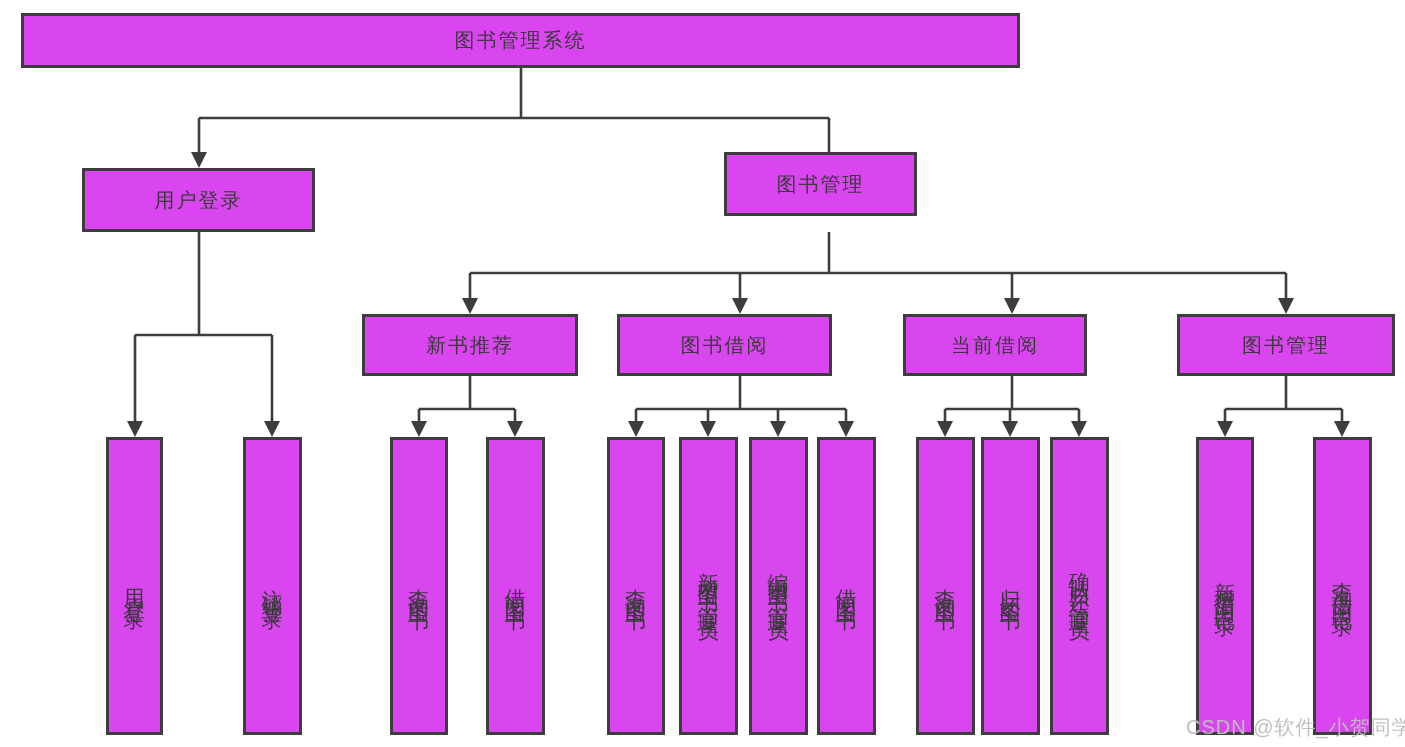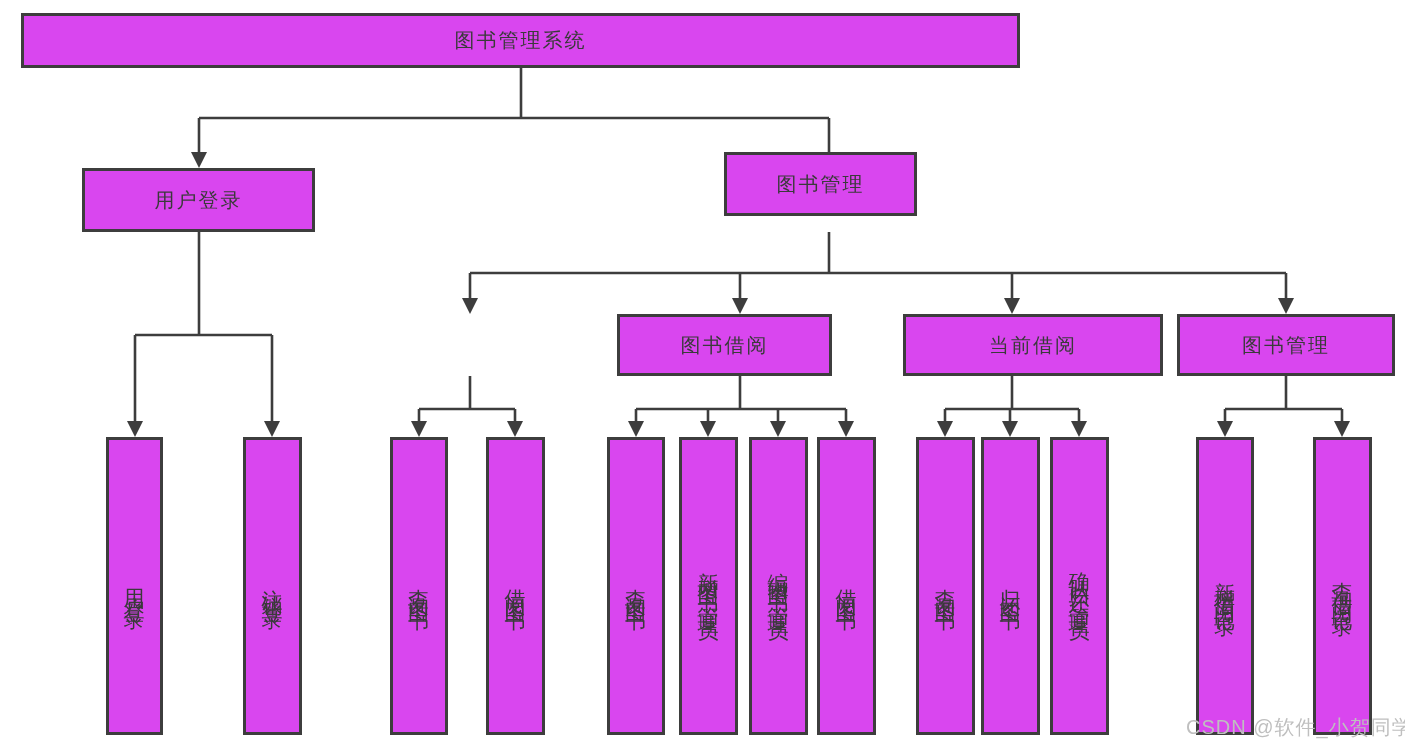--- a/index.html
+++ b/index.html
@@ -118,22 +118,23 @@
       <polygon points="1217,421 1233,421 1225,437"></polygon>
       <polygon points="1334,421 1350,421 1342,437"></polygon>
     </g>
   </svg>
 
   <div class="box" style="left:21px;top:13px;width:999px;height:55px;">图书管理系统</div>
 
   <div class="box" style="left:82px;top:168px;width:233px;height:64px;">用户登录</div>
   <div class="box" style="left:712px;top:152px;width:193px;height:64px;margin-left:12px;">图书管理</div>
 
+  <div class="box" style="left:362px;top:314px;width:216px;height:62px;">新书推荐</div>
   <div class="box" style="left:617px;top:314px;width:215px;height:62px;">图书借阅</div>
-  <div class="box" style="left:903px;top:314px;width:260px;height:62px;font-family:Liberation Mono, monospace;">当前借阅</div>
+  <div class="box" style="left:903px;top:314px;width:184px;height:62px;font-family:Liberation Mono, monospace;">当前借阅</div>
   <div class="box" style="left:1177px;top:314px;width:218px;height:62px;">图书管理</div>
 
   <div class="box leaf" style="left:106px;top:437px;width:57px;height:298px;">用户登录</div>
   <div class="box leaf" style="left:243px;top:437px;width:59px;height:298px;">注销登录</div>
 
   <div class="box leaf" style="left:390px;top:437px;width:58px;height:298px;">查询图书</div>
   <div class="box leaf" style="left:486px;top:437px;width:59px;height:298px;">借阅图书</div>
 
   <div class="box leaf" style="left:607px;top:437px;width:58px;height:298px;">查询图书</div>
   <div class="box leaf" style="left:679px;top:437px;width:59px;height:298px;">新增图书（管理员）</div>

